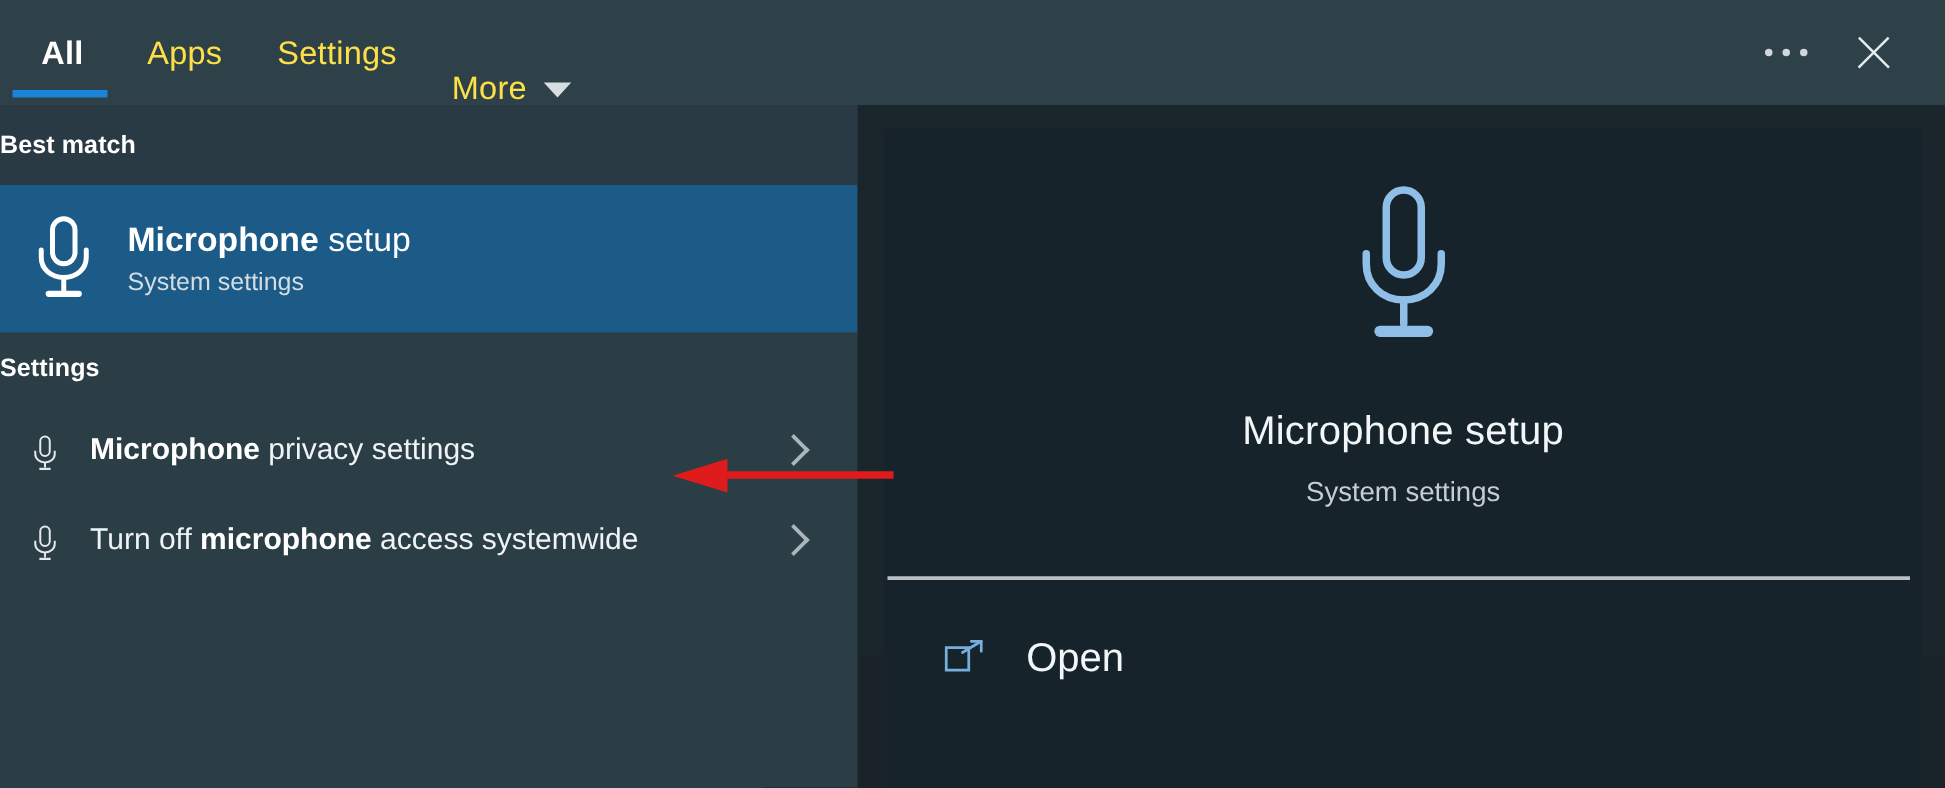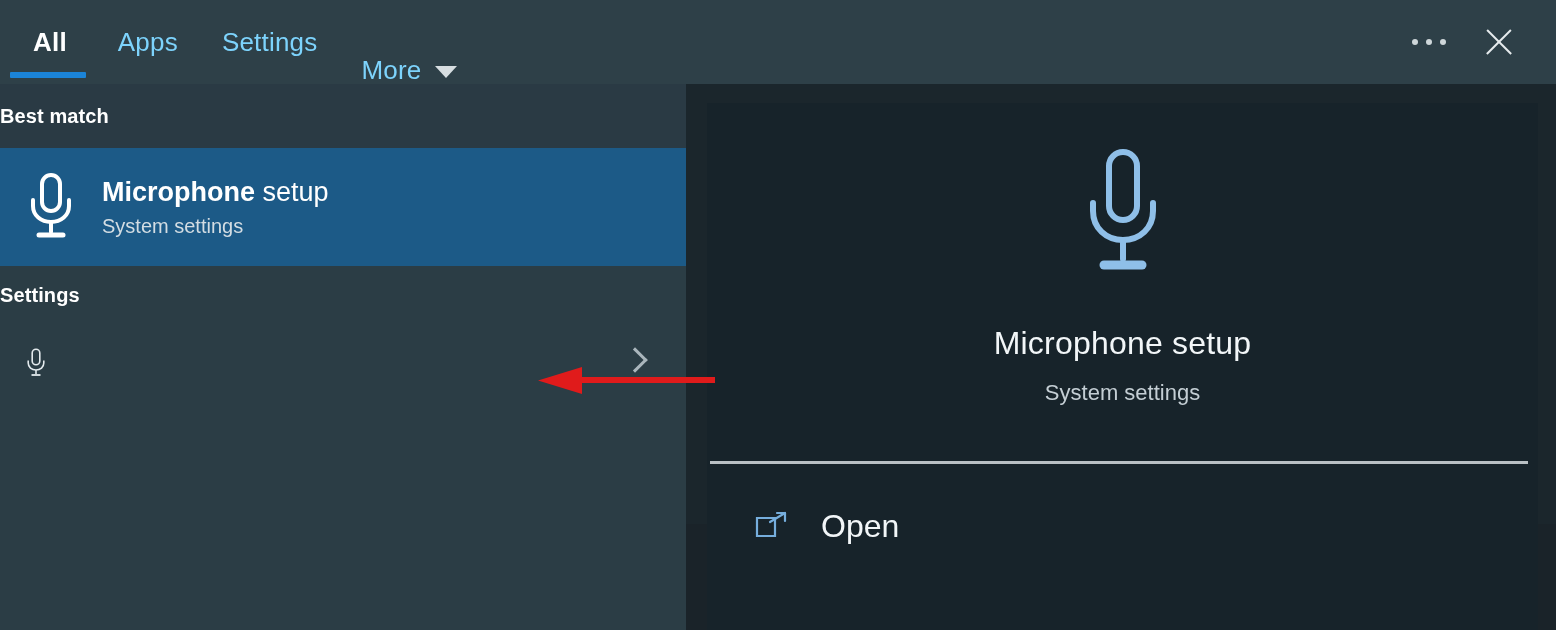--- a/index.html
+++ b/index.html
@@ -34,21 +34,21 @@
     height: 84px;
     display: flex;
     align-items: flex-start;
   }
   .tab {
     position: relative;
     height: 84px;
     display: flex;
     align-items: center;
     padding: 0 22px;
-    color: #7dd3fc;
+    color: #fde047;
     font-size: 26px;
     letter-spacing: 0.2px;
     box-sizing: border-box;
     cursor: default;
   }
   .tab.first { padding-left: 33px; padding-right: 29px; }
   .tab.active { color: #ffffff; font-weight: bold; }
   .tab .underline {
     position: absolute;
     left: 50%;
@@ -321,23 +321,40 @@
 
     <div class="res-row">
       <div class="mic-sm">
         <svg width="22" height="30" viewBox="0 0 22 30" fill="none" xmlns="http://www.w3.org/2000/svg">
           <rect x="7.2" y="1.2" width="7.6" height="15.5" rx="3.8" stroke="#e3eaed" stroke-width="1.6"></rect>
           <path d="M3.2 12.5 V15 C3.2 19.2 6.7 22 11 22 C15.3 22 18.8 19.2 18.8 15 V12.5" stroke="#e3eaed" stroke-width="1.6" fill="none"></path>
           <path d="M11 22 V26" stroke="#e3eaed" stroke-width="1.6"></path>
           <path d="M6.5 27 H15.5" stroke="#e3eaed" stroke-width="1.8"></path>
         </svg>
       </div>
+      <div class="res-label">
+        <b>Microphone</b><span> privacy settings</span>
+      </div>
       <span class="chevron"></span>
     </div>
 
+    <div class="res-row">
+      <div class="mic-sm">
+        <svg width="22" height="30" viewBox="0 0 22 30" fill="none" xmlns="http://www.w3.org/2000/svg">
+          <rect x="7.2" y="1.2" width="7.6" height="15.5" rx="3.8" stroke="#e3eaed" stroke-width="1.6"></rect>
+          <path d="M3.2 12.5 V15 C3.2 19.2 6.7 22 11 22 C15.3 22 18.8 19.2 18.8 15 V12.5" stroke="#e3eaed" stroke-width="1.6" fill="none"></path>
+          <path d="M11 22 V26" stroke="#e3eaed" stroke-width="1.6"></path>
+          <path d="M6.5 27 H15.5" stroke="#e3eaed" stroke-width="1.8"></path>
+        </svg>
+      </div>
+      <div class="res-label">
+        <span>Turn off </span><b>microphone</b><span> access systemwide</span>
+      </div>
+      <span class="chevron"></span>
+    </div>
 
 
   </div>
 
   <div id="preview">
 
     <div id="preview-hero">
       <div>
         <svg width="92" height="132" viewBox="0 0 92 132" fill="none" xmlns="http://www.w3.org/2000/svg">
           <rect x="32" y="5" width="28" height="68" rx="14" stroke="#8fbfe8" stroke-width="6"></rect>

